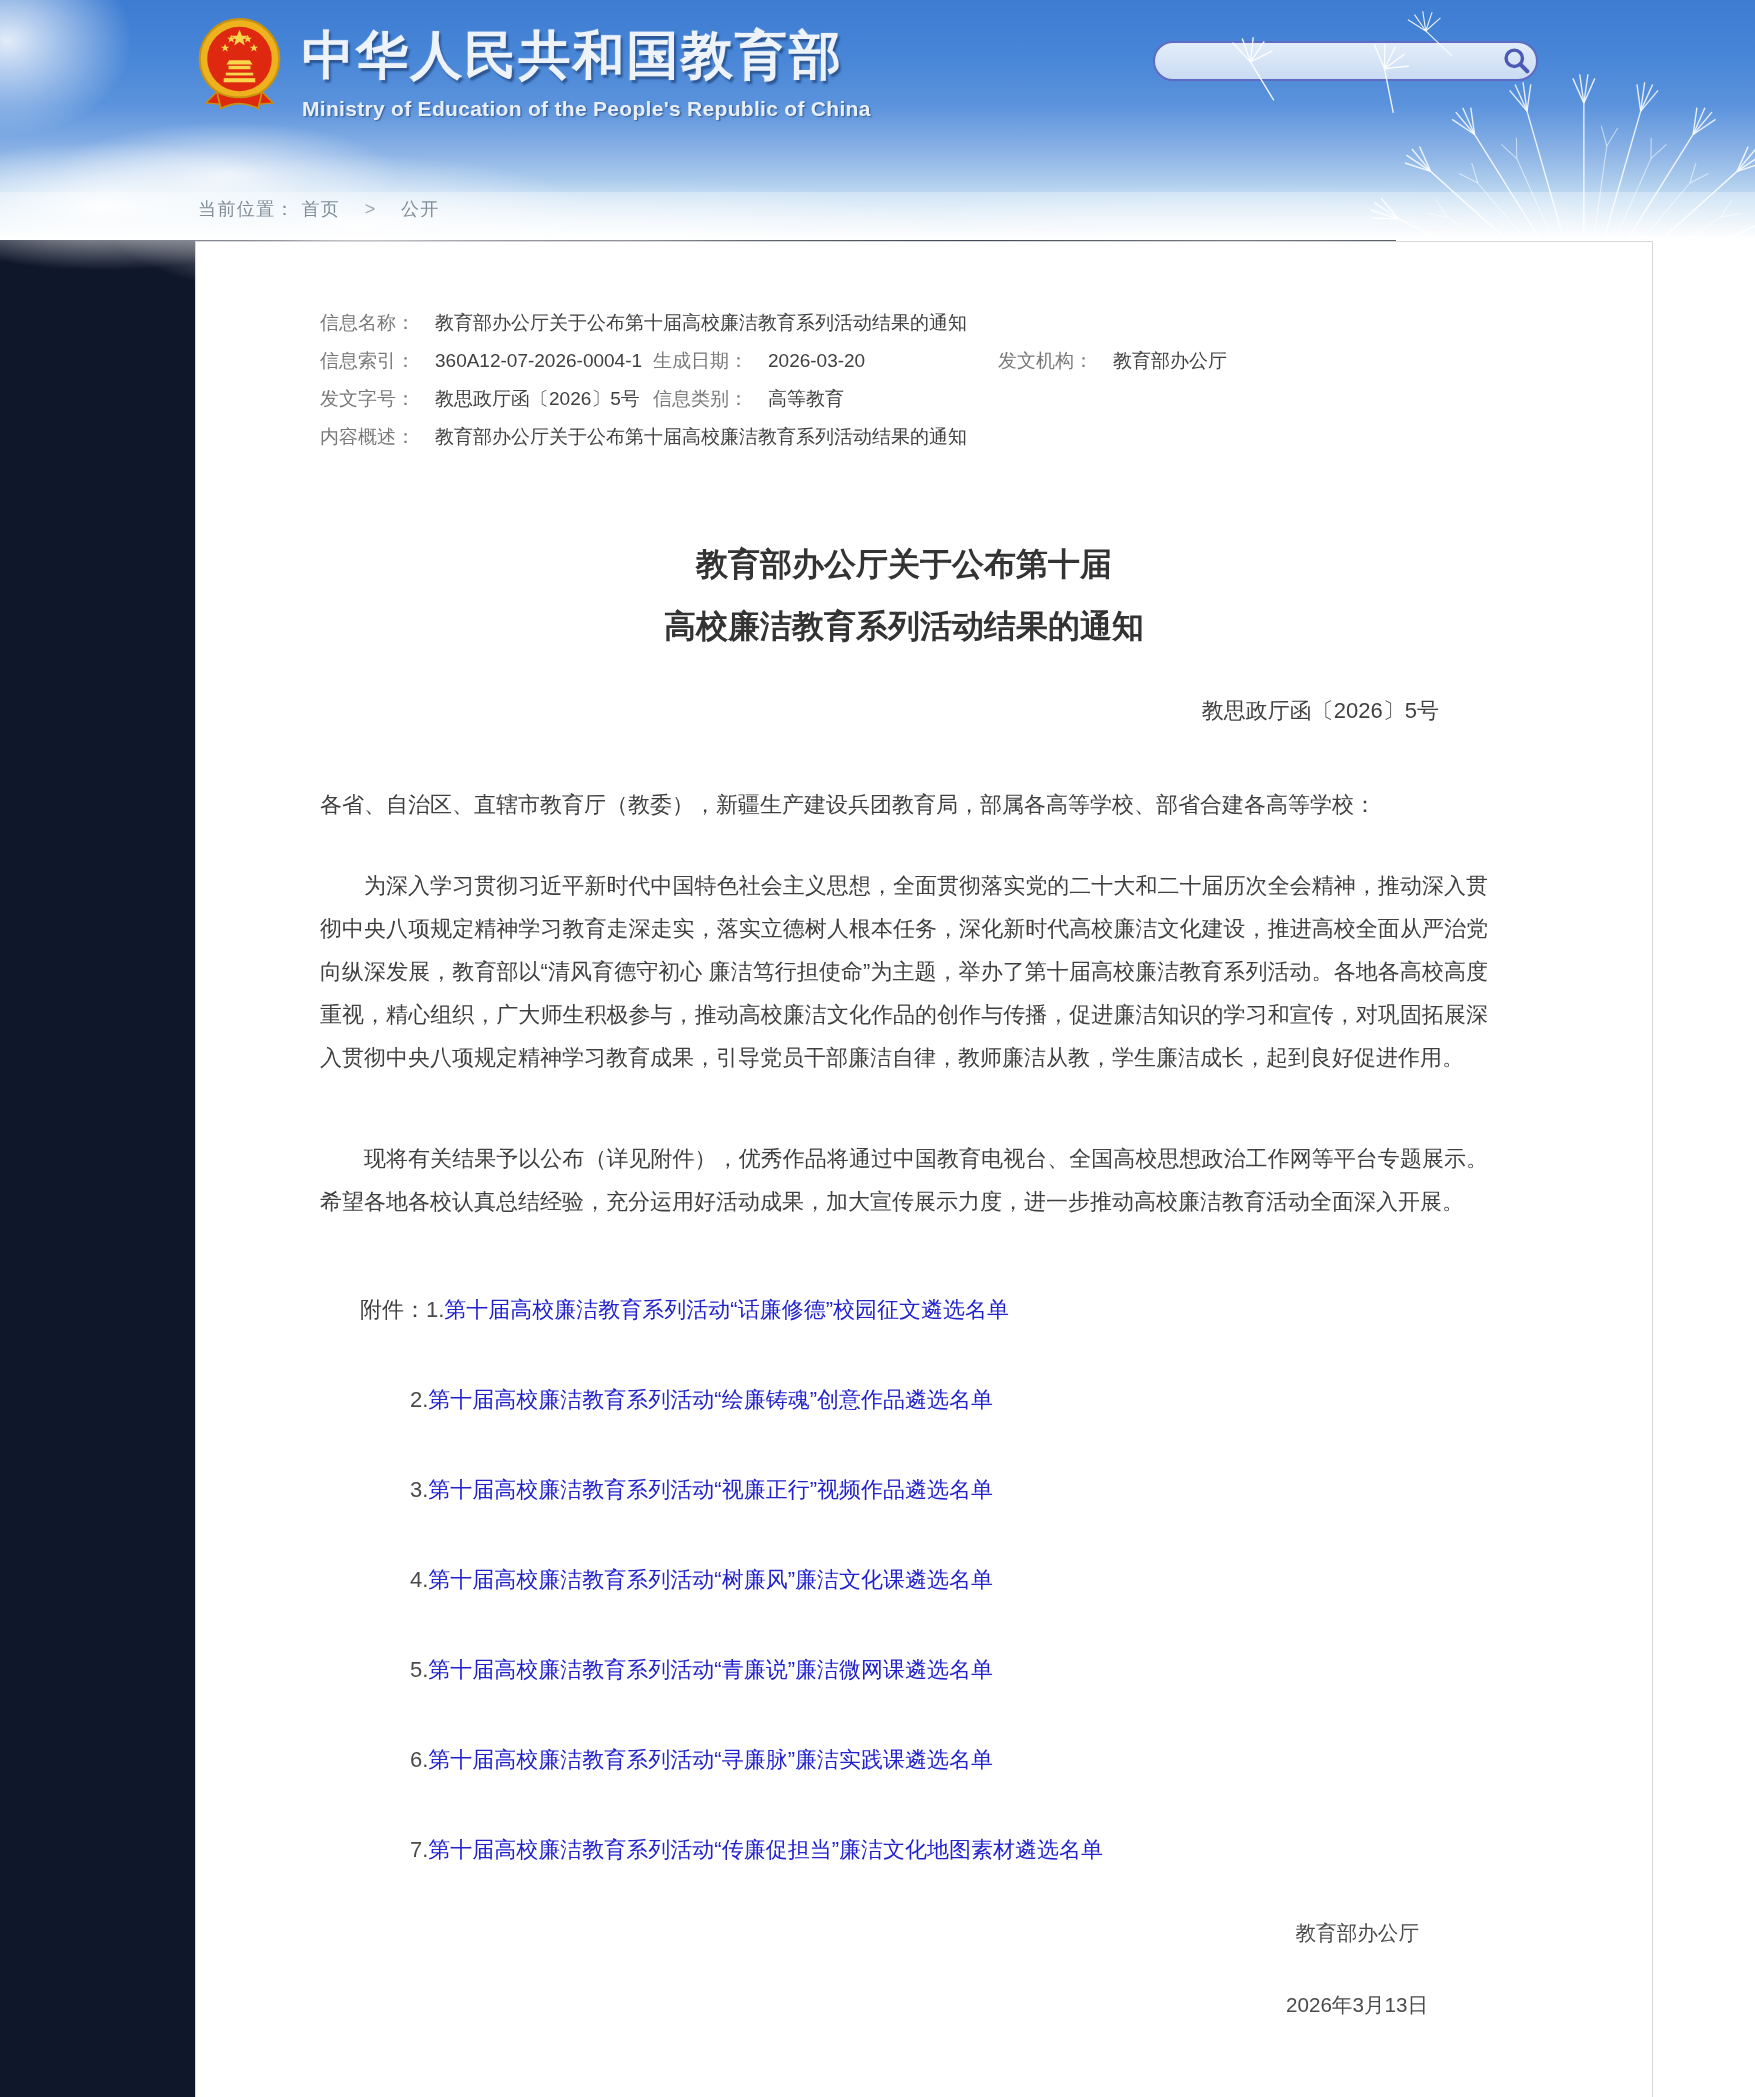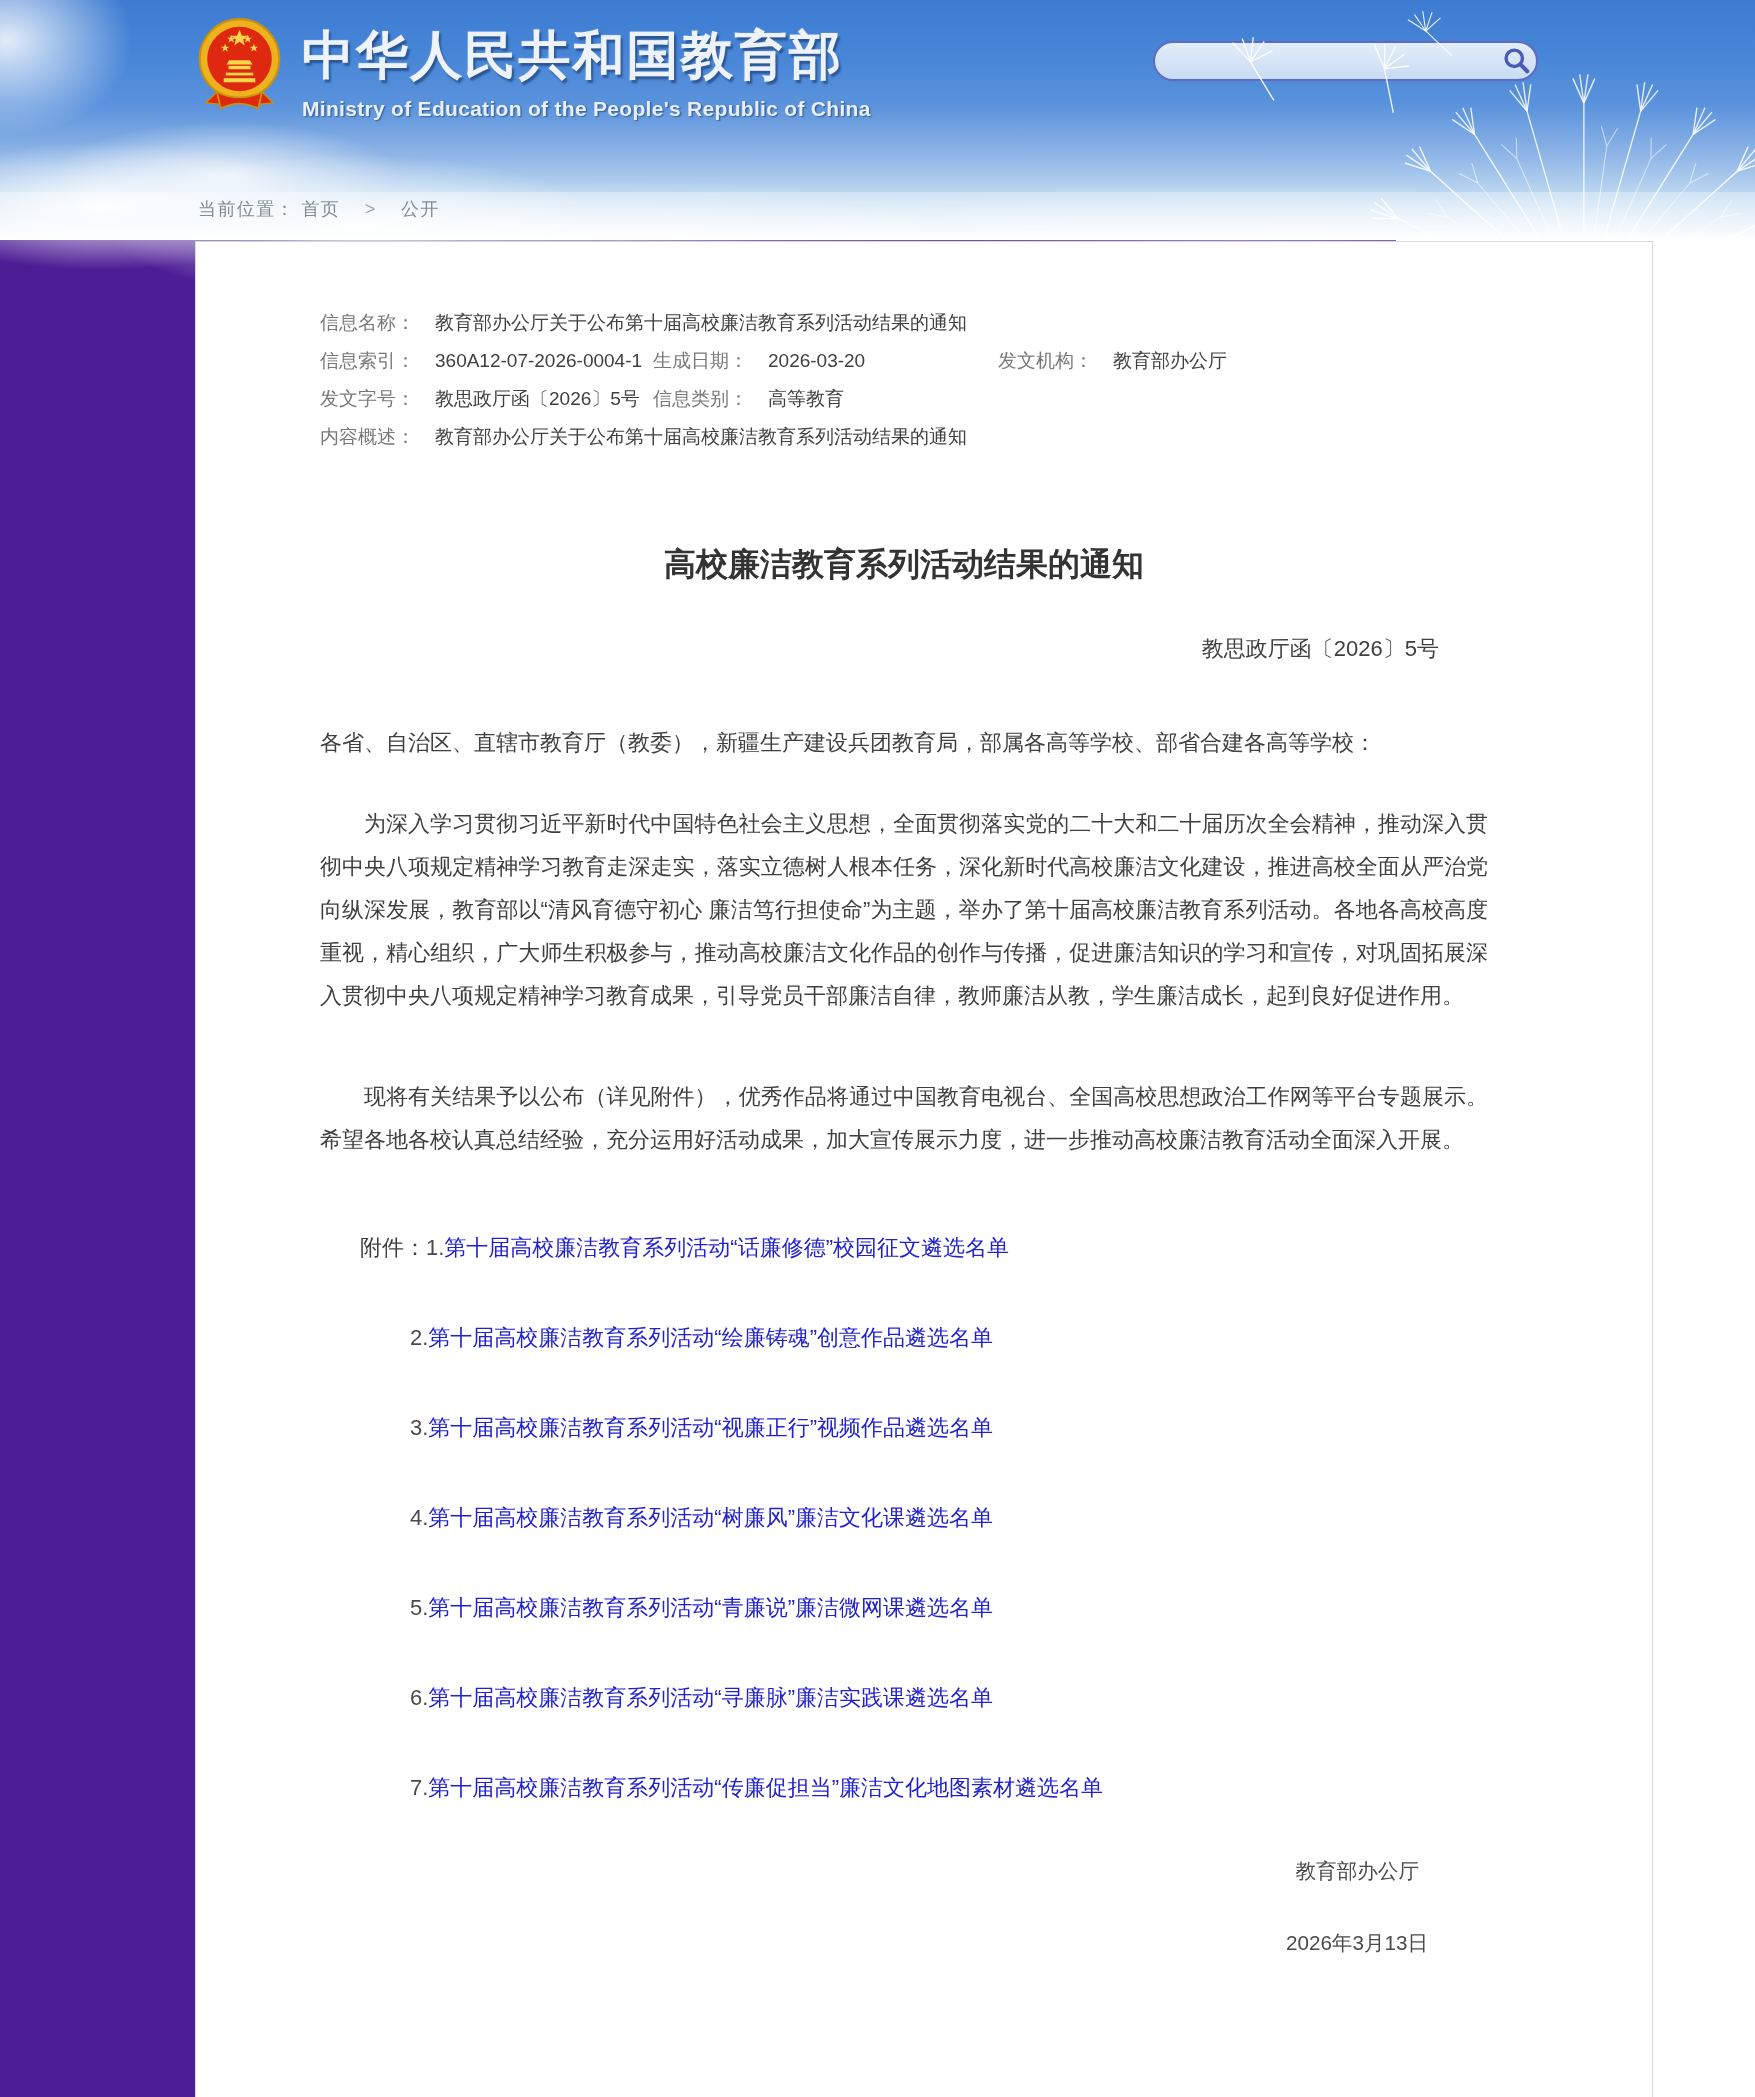--- a/index.html
+++ b/index.html
@@ -1,18 +1,18 @@
 <!DOCTYPE html>
 <html style="font-size:11px"><head>
 <meta charset="utf-8">
 <style>
   * { margin:0; padding:0; box-sizing:border-box; }
   html,body { width:1755px; height:2097px; background:#ffffff; overflow:hidden;
               font-family:"Liberation Sans", sans-serif; }
-  .page { position:relative; width:1396px; height:2097px; background:#4c1d95; }
+  .page { position:relative; width:1396px; height:2097px; background:#0f172a; }
 
   
   .site-header { position:absolute; left:0; top:0; width:1755px; height:192px;
     background:linear-gradient(180deg,#3d7cd2 0%,#4785d7 28%,#5b93dc 55%,#8db4e6 80%,#bad6f0 100%); }
   .strip { position:absolute; left:0; top:192px; width:1755px; height:48px;
     background:linear-gradient(180deg,#cfe3f5 0%,#eaf3fa 55%,#ffffff 100%); }
   .clouds { position:absolute; left:0; top:0; width:1755px; height:289px; pointer-events:none;
     background:
       radial-gradient(ellipse 179px 137px at 6.9px 41px,  rgba(255,255,255,.85), rgba(255,255,255,0) 70%),
       radial-gradient(ellipse 289px 89px at 103px 206px, rgba(255,255,255,.95), rgba(255,255,255,0) 72%),
@@ -212,20 +212,21 @@
         <span><span class="m-label">发文字号：</span><span class="m-value">教思政厅函〔2026〕5号</span></span>
         <span><span class="m-label">信息类别：</span><span class="m-value">高等教育</span></span>
         <span></span>
       </div>
       <div class="meta-row">
         <span class="m-label">内容概述：</span><span class="m-value">教育部办公厅关于公布第十届高校廉洁教育系列活动结果的通知</span>
       </div>
     </section>
 
     <h1 class="doc-title">
+      <div>教育部办公厅关于公布第十届</div>
       <div>高校廉洁教育系列活动结果的通知</div>
     </h1>
 
     <div class="doc-number">教思政厅函〔2026〕5号</div>
 
     <p class="salutation">各省、自治区、直辖市教育厅（教委），新疆生产建设兵团教育局，部属各高等学校、部省合建各高等学校：</p>
 
     <p class="body-para">为深入学习贯彻习近平新时代中国特色社会主义思想，全面贯彻落实党的二十大和二十届历次全会精神，推动深入贯彻中央八项规定精神学习教育走深走实，落实立德树人根本任务，深化新时代高校廉洁文化建设，推进高校全面从严治党向纵深发展，教育部以“清风育德守初心 廉洁笃行担使命”为主题，举办了第十届高校廉洁教育系列活动。各地各高校高度重视，精心组织，广大师生积极参与，推动高校廉洁文化作品的创作与传播，促进廉洁知识的学习和宣传，对巩固拓展深入贯彻中央八项规定精神学习教育成果，引导党员干部廉洁自律，教师廉洁从教，学生廉洁成长，起到良好促进作用。</p>
     <p class="body-para second">现将有关结果予以公布（详见附件），优秀作品将通过中国教育电视台、全国高校思想政治工作网等平台专题展示。希望各地各校认真总结经验，充分运用好活动成果，加大宣传展示力度，进一步推动高校廉洁教育活动全面深入开展。</p>
 

